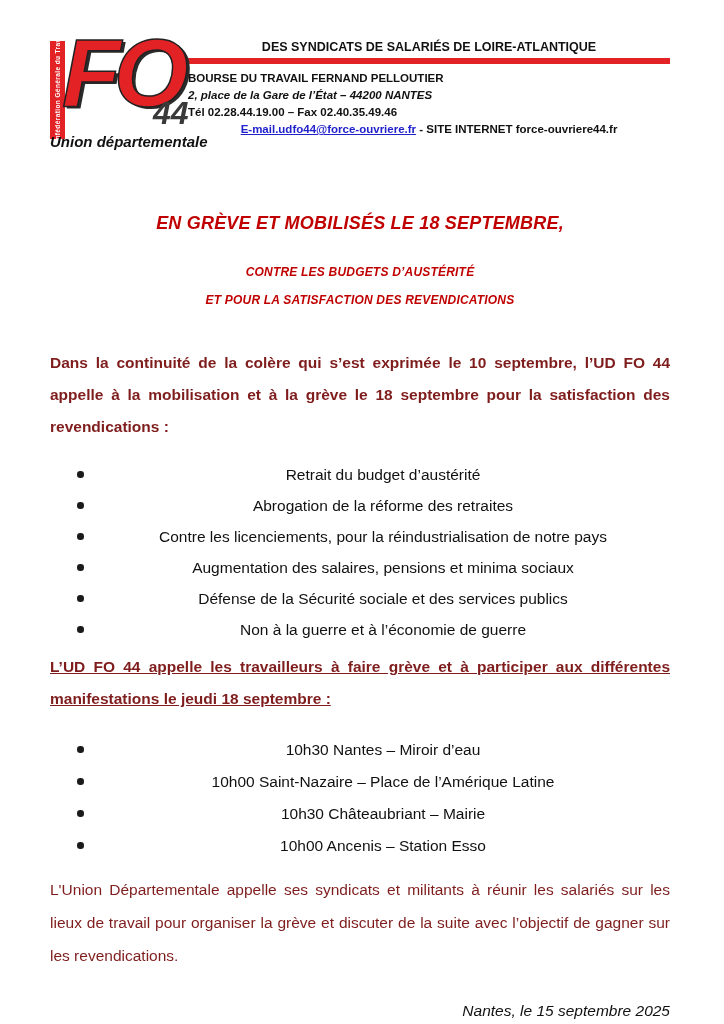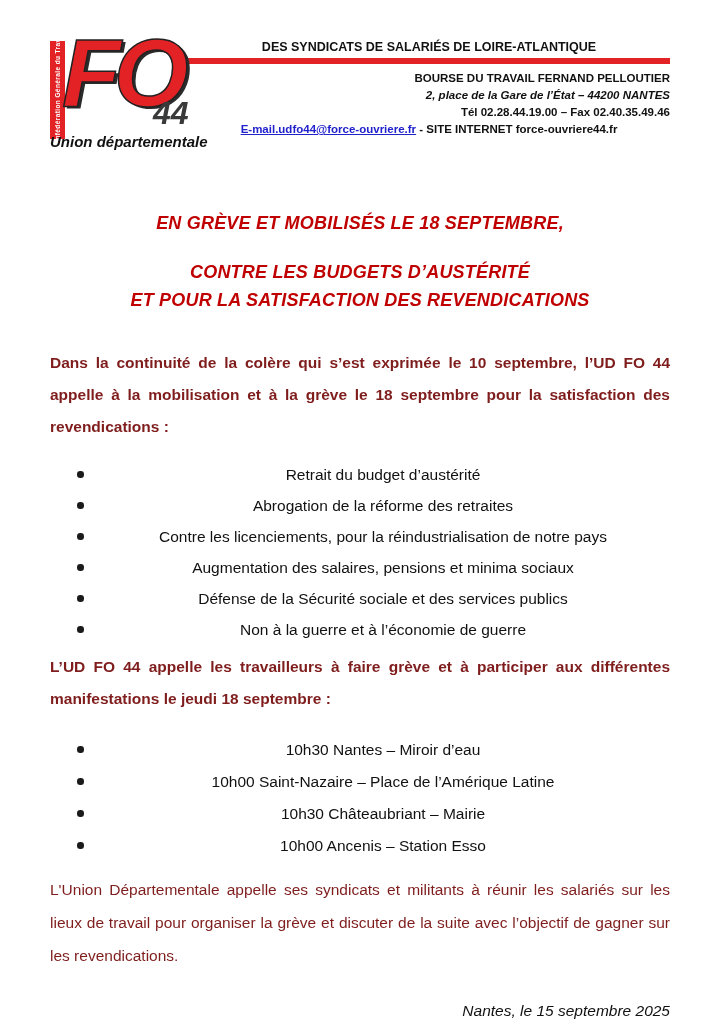--- a/index.html
+++ b/index.html
@@ -81,21 +81,21 @@
     line-height: 18px;
     color: #111111;
   }
   .red-rule {
     height: 6px;
     background: #e32226;
     margin: 2px 0 6px 0;
     width: 100%;
   }
   .addr-line {
-    text-align: right;
+    text-align: left;
     font-weight: bold;
     font-size: 11.5px;
     line-height: 17px;
     color: #111111;
   }
   .addr-italic { font-style: italic; }
   .email-line {
     text-align: center;
     font-weight: bold;
     font-size: 11.5px;
@@ -110,35 +110,35 @@
 
   
   .title-block { text-align: center; color: #c00000; font-weight: bold; font-style: italic; }
   .title-1 {
     margin-top: 50px;
     font-size: 18px;
     letter-spacing: 0.2px;
   }
   .title-2 {
     margin-top: 24px;
-    font-size: 18px;
+    font-size: 12px;
     line-height: 28px;
     letter-spacing: 0.2px;
   }
 
   
   .para {
     font-size: 15.5px;
     line-height: 32px;
     text-align: justify;
     color: #7f1d1d;
   }
   .para-bold { font-weight: bold; }
   .intro { margin-top: 33px; }
-  .call  { margin-top: 9px; }
+  .call  { margin-top: 9px; text-decoration: underline; }
   .closing { margin-top: 18px; line-height: 33px; }
 
   ul.bullets { list-style: none; margin: 22px 0 0 0; padding-left: 27px; text-align: center; }
   ul.bullets li {
     position: relative;
     padding-left: 19px;
     font-size: 15.5px;
     line-height: 19px;
     margin-bottom: 12px;
     color: #111111;

